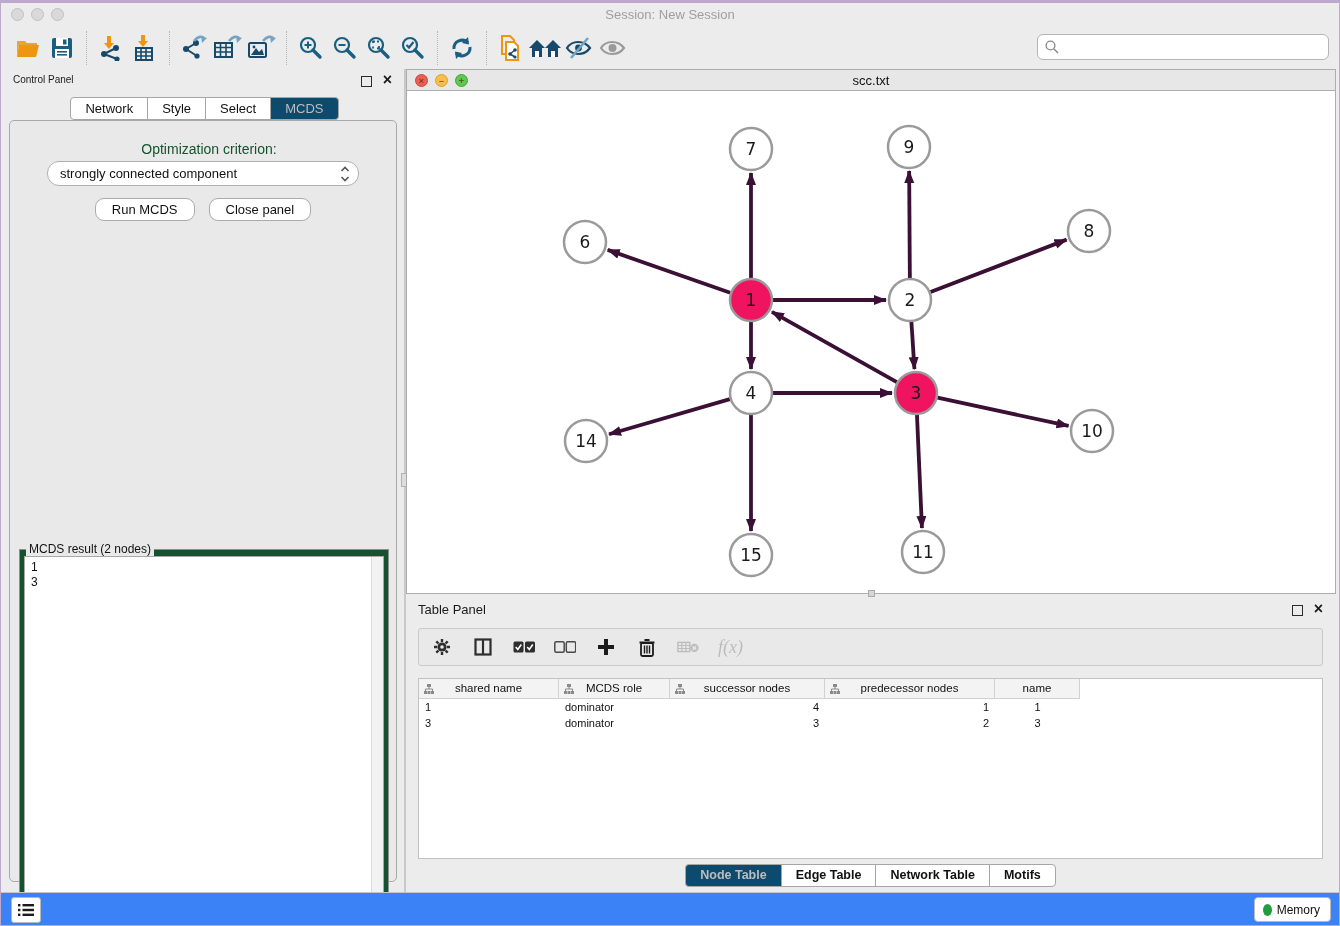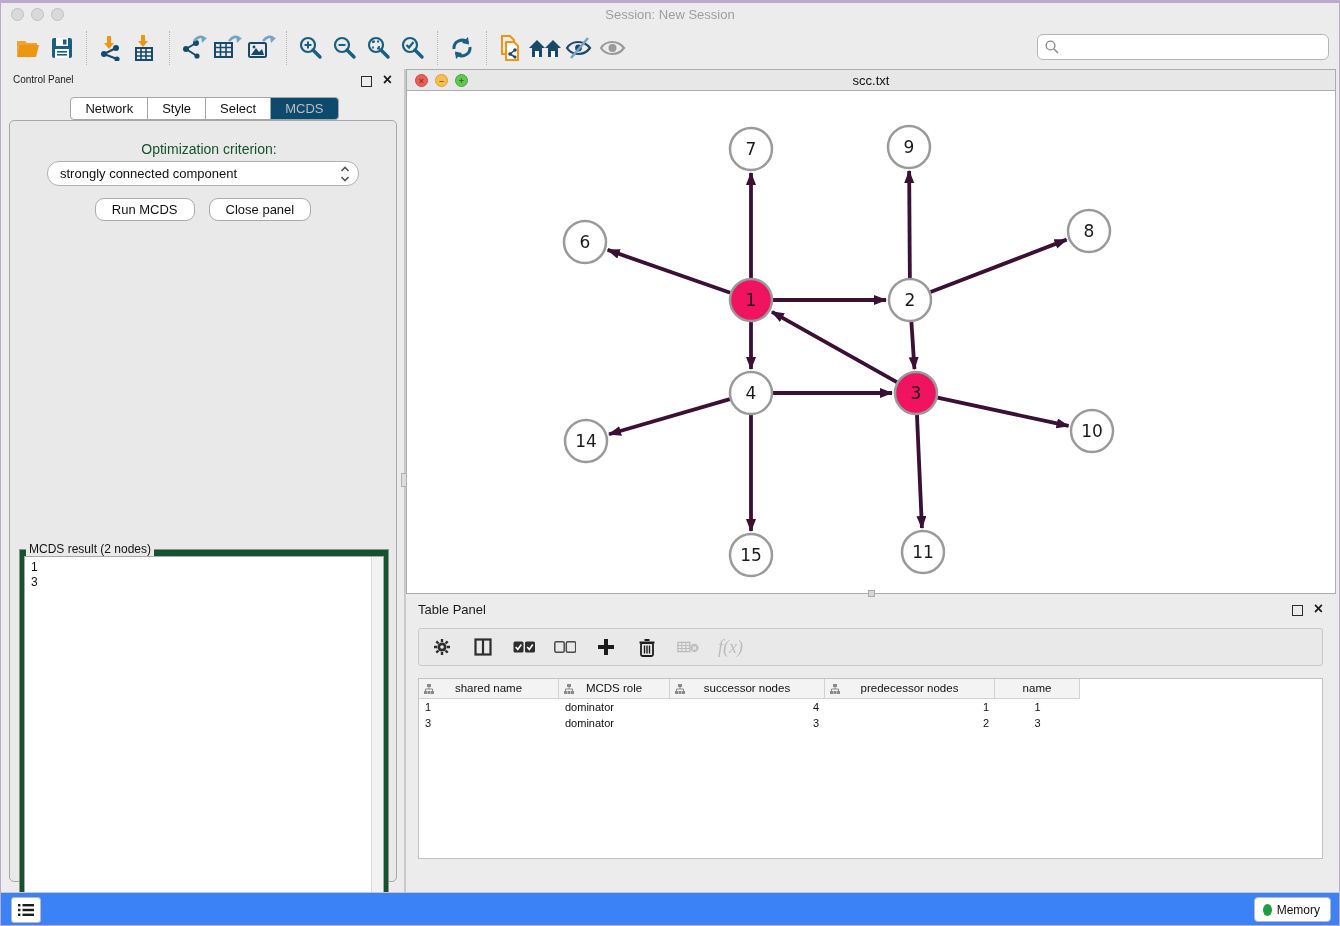--- a/index.html
+++ b/index.html
@@ -442,20 +442,26 @@
         <div class="dt-cell w4">1</div>
       </div>
       <div class="dt-row">
         <div class="dt-cell w0">3</div>
         <div class="dt-cell w1">dominator</div>
         <div class="dt-cell w2 ral">3</div>
         <div class="dt-cell w3 ral">2</div>
         <div class="dt-cell w4">3</div>
       </div>
     </div>
+    <div class="tp-tabs">
+      <button class="tabbtn first active">Node Table</button>
+      <button class="tabbtn">Edge Table</button>
+      <button class="tabbtn">Network Table</button>
+      <button class="tabbtn last">Motifs</button>
+    </div>
   </div>
 
   <div class="statusbar">
     <button class="list-btn">
       <svg width="16" height="14" viewBox="0 0 16 14">
         <rect x="0" y="1" width="2.4" height="2.4" fill="#1c1c1c"></rect>
           <rect x="4.5" y="1" width="11.5" height="2.4" fill="#1c1c1c"></rect>
         <rect x="0" y="5.8" width="2.4" height="2.4" fill="#1c1c1c"></rect>
           <rect x="4.5" y="5.8" width="11.5" height="2.4" fill="#1c1c1c"></rect>
         <rect x="0" y="10.6" width="2.4" height="2.4" fill="#1c1c1c"></rect>

